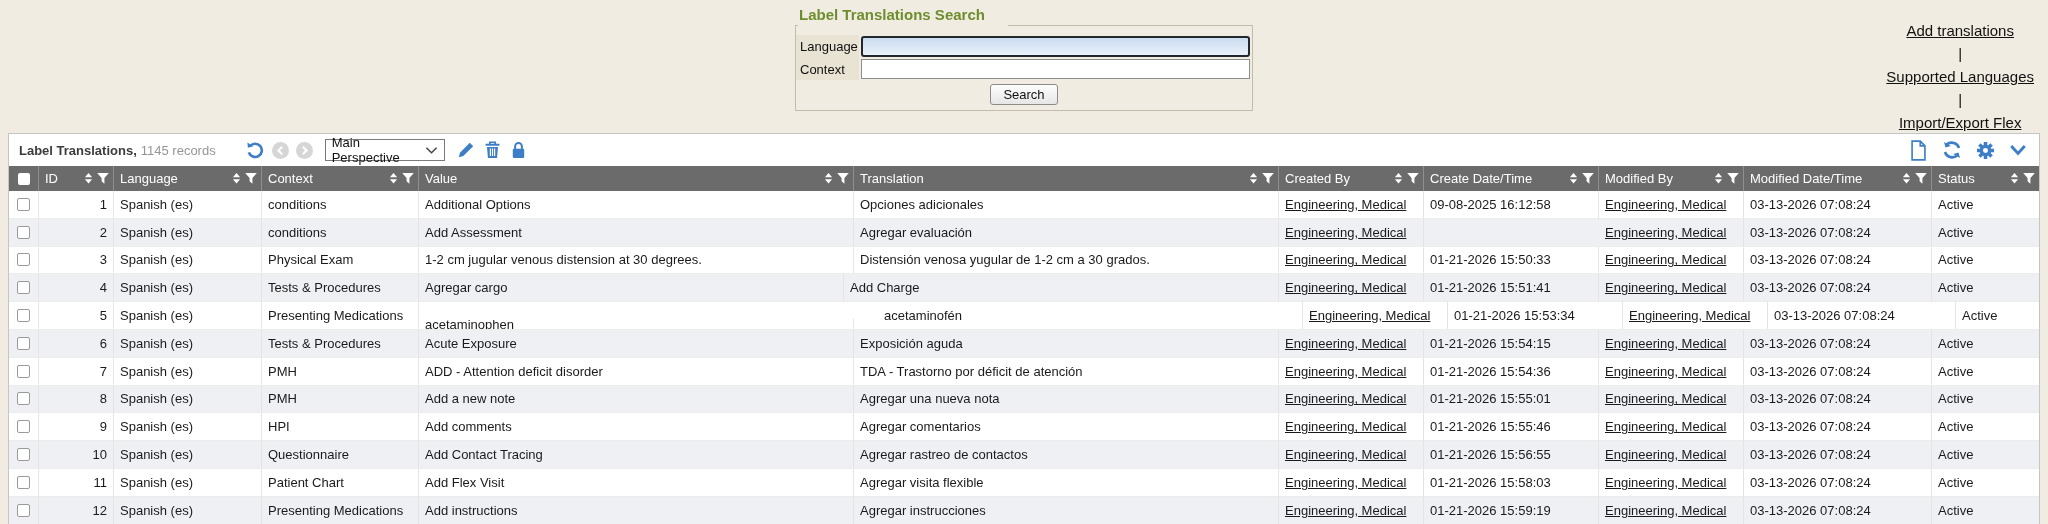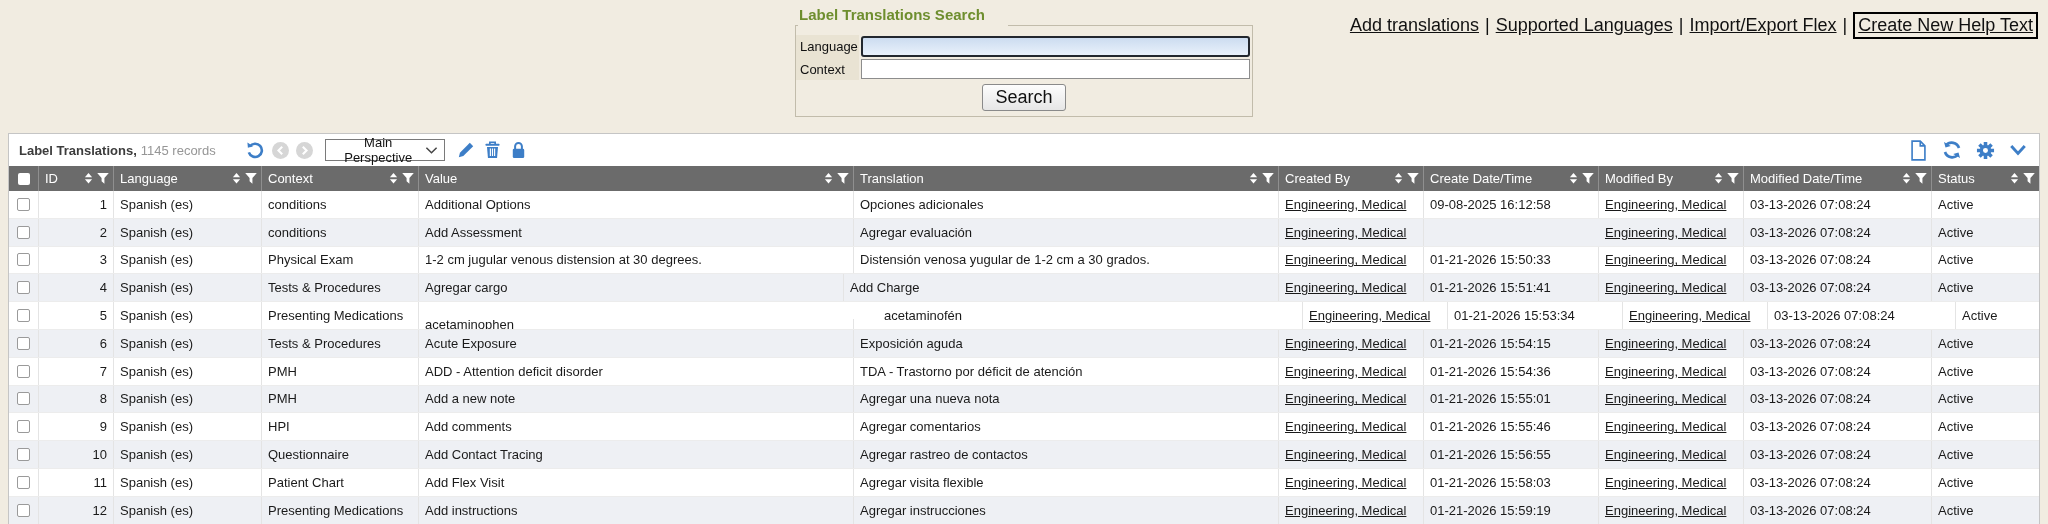--- a/index.html
+++ b/index.html
@@ -7,23 +7,23 @@
   body {
     background:#f1ece1;
     font-family:"Liberation Sans", sans-serif;
     font-size:13px;
     color:#1a1a1a;
     position:relative;
   }
 
   
   .top-links {
-    position:absolute; top:12px; right:10px;
+    position:absolute; top:22px; right:10px;
     display:flex; align-items:center; gap:6px;
-    font-size:18px; white-space:nowrap;
+    font-size:15px; white-space:nowrap;flex-direction:column;
   }
   .top-links a { color:#111; text-decoration:underline; cursor:pointer; }
   .top-links .sep { color:#111; }
   .top-links a.highlighted { border:2px solid #000; padding:1px 3px; }
 
   
   .search-panel {
     position:absolute; left:795px; top:16px; width:458px;
   }
   .fieldset {
@@ -52,30 +52,30 @@
     border:1px solid #8d8d8d; background:#fff;
     font-family:"Liberation Sans", sans-serif;
   }
   .form-input.focused {
     border:2px solid #22272e; border-radius:3px; height:21px;
     background:linear-gradient(#ccdcf0,#e9f1fb);
     outline:none;
   }
   .form-buttons { text-align:center; padding:4px 0 5px 0; }
   .btn {
-    font-size:18px; font-family:"Liberation Sans", sans-serif;
+    font-size:13px; font-family:"Liberation Sans", sans-serif;
     padding:2px 12px; border:1px solid #8a8a8a; border-radius:3px;
     background:linear-gradient(#fdfdfd,#e6e6e6); cursor:pointer; color:#111;
   }
 
   
   .table-panel {
     position:absolute; left:8px; top:133px; right:8px; bottom:0;
     background:#be185d; border:1px solid #c5c5c5; border-bottom:none;
-    display:flex; flex-direction:column; overflow:hidden;text-align:center;
+    display:flex; flex-direction:column; overflow:hidden;
   }
   .toolbar {
     height:32px; flex:none; display:flex; align-items:center;
     background:#fff; padding:0 12px 0 10px;
   }
   .tb-title { font-weight:bold; color:#3c3c3c; white-space:nowrap; }
   .tb-records { color:#969696; margin-left:4px; white-space:nowrap; }
   .tb-group { display:flex; align-items:center; gap:7px; }
   .tb-history { margin-left:30px; }
   .icon-btn { display:inline-flex; align-items:center; justify-content:center; cursor:pointer; color:#3d7ec7; }

